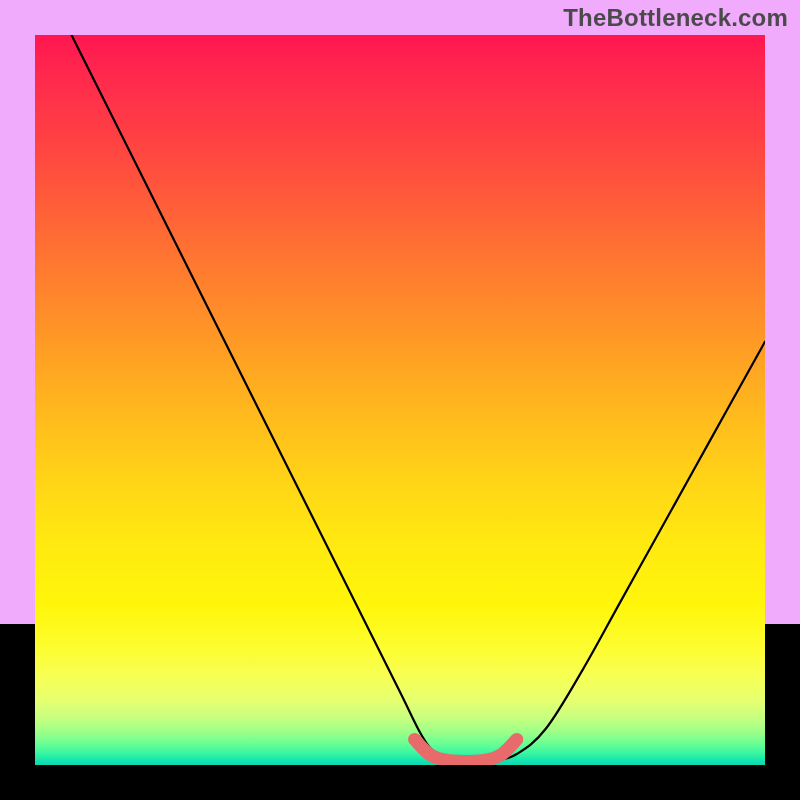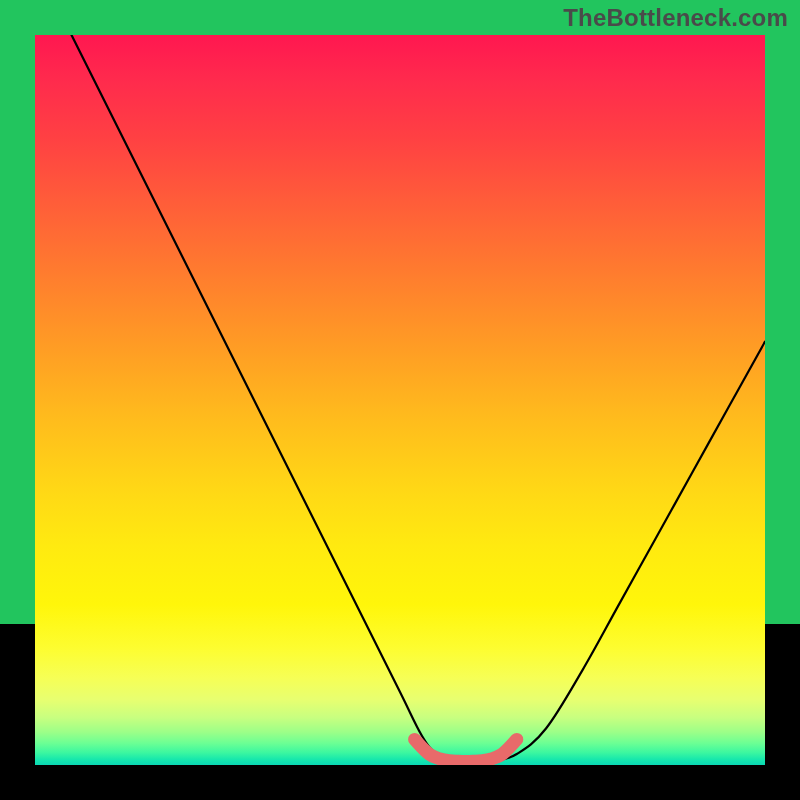--- a/index.html
+++ b/index.html
@@ -8,21 +8,21 @@
     width: 800px;
     height: 800px;
     overflow: hidden;
     background: #000;
     font-family: Arial, Helvetica, sans-serif;
   }
   .frame {
     position: relative;
     width: 800px;
     height: 624px;
-    background: #22c55e;
+    background: #f0abfc;
   }
   .watermark {
     position: absolute;
     top: 4px;
     right: 12px;
     color: #4a4a4a;
     font-size: 24px;
     font-weight: 600;
     letter-spacing: 0.2px;
     z-index: 50;

